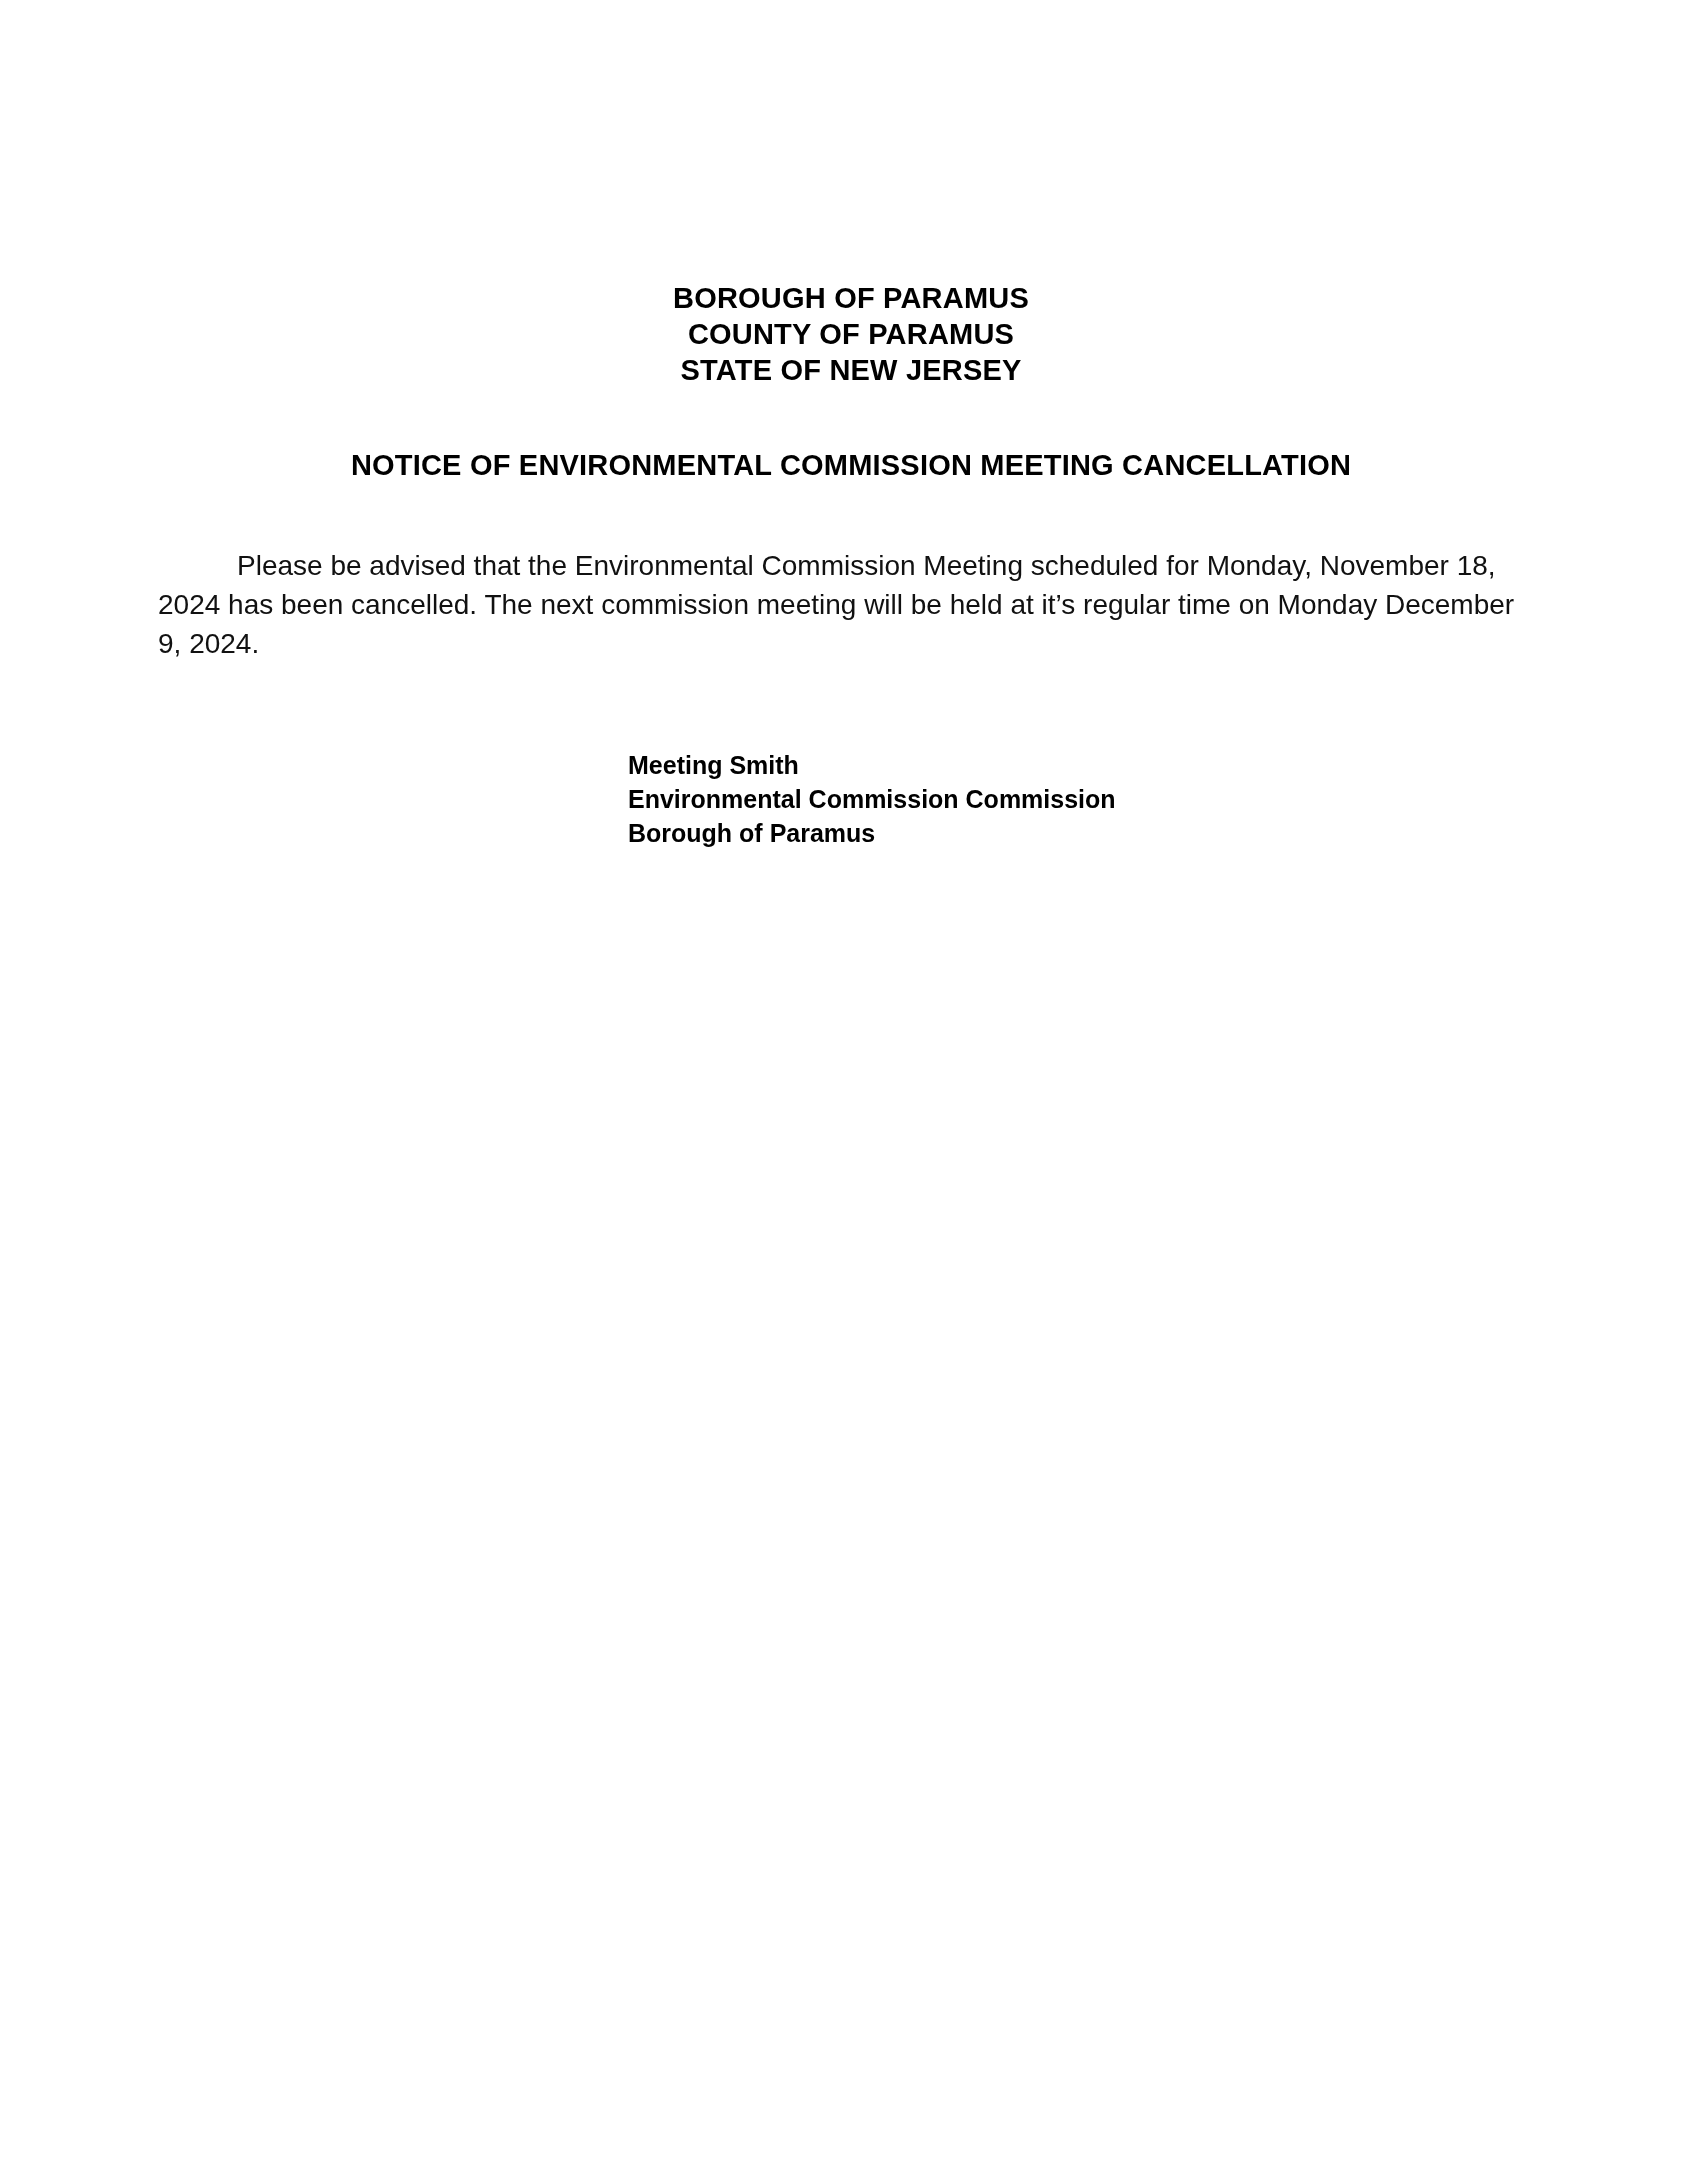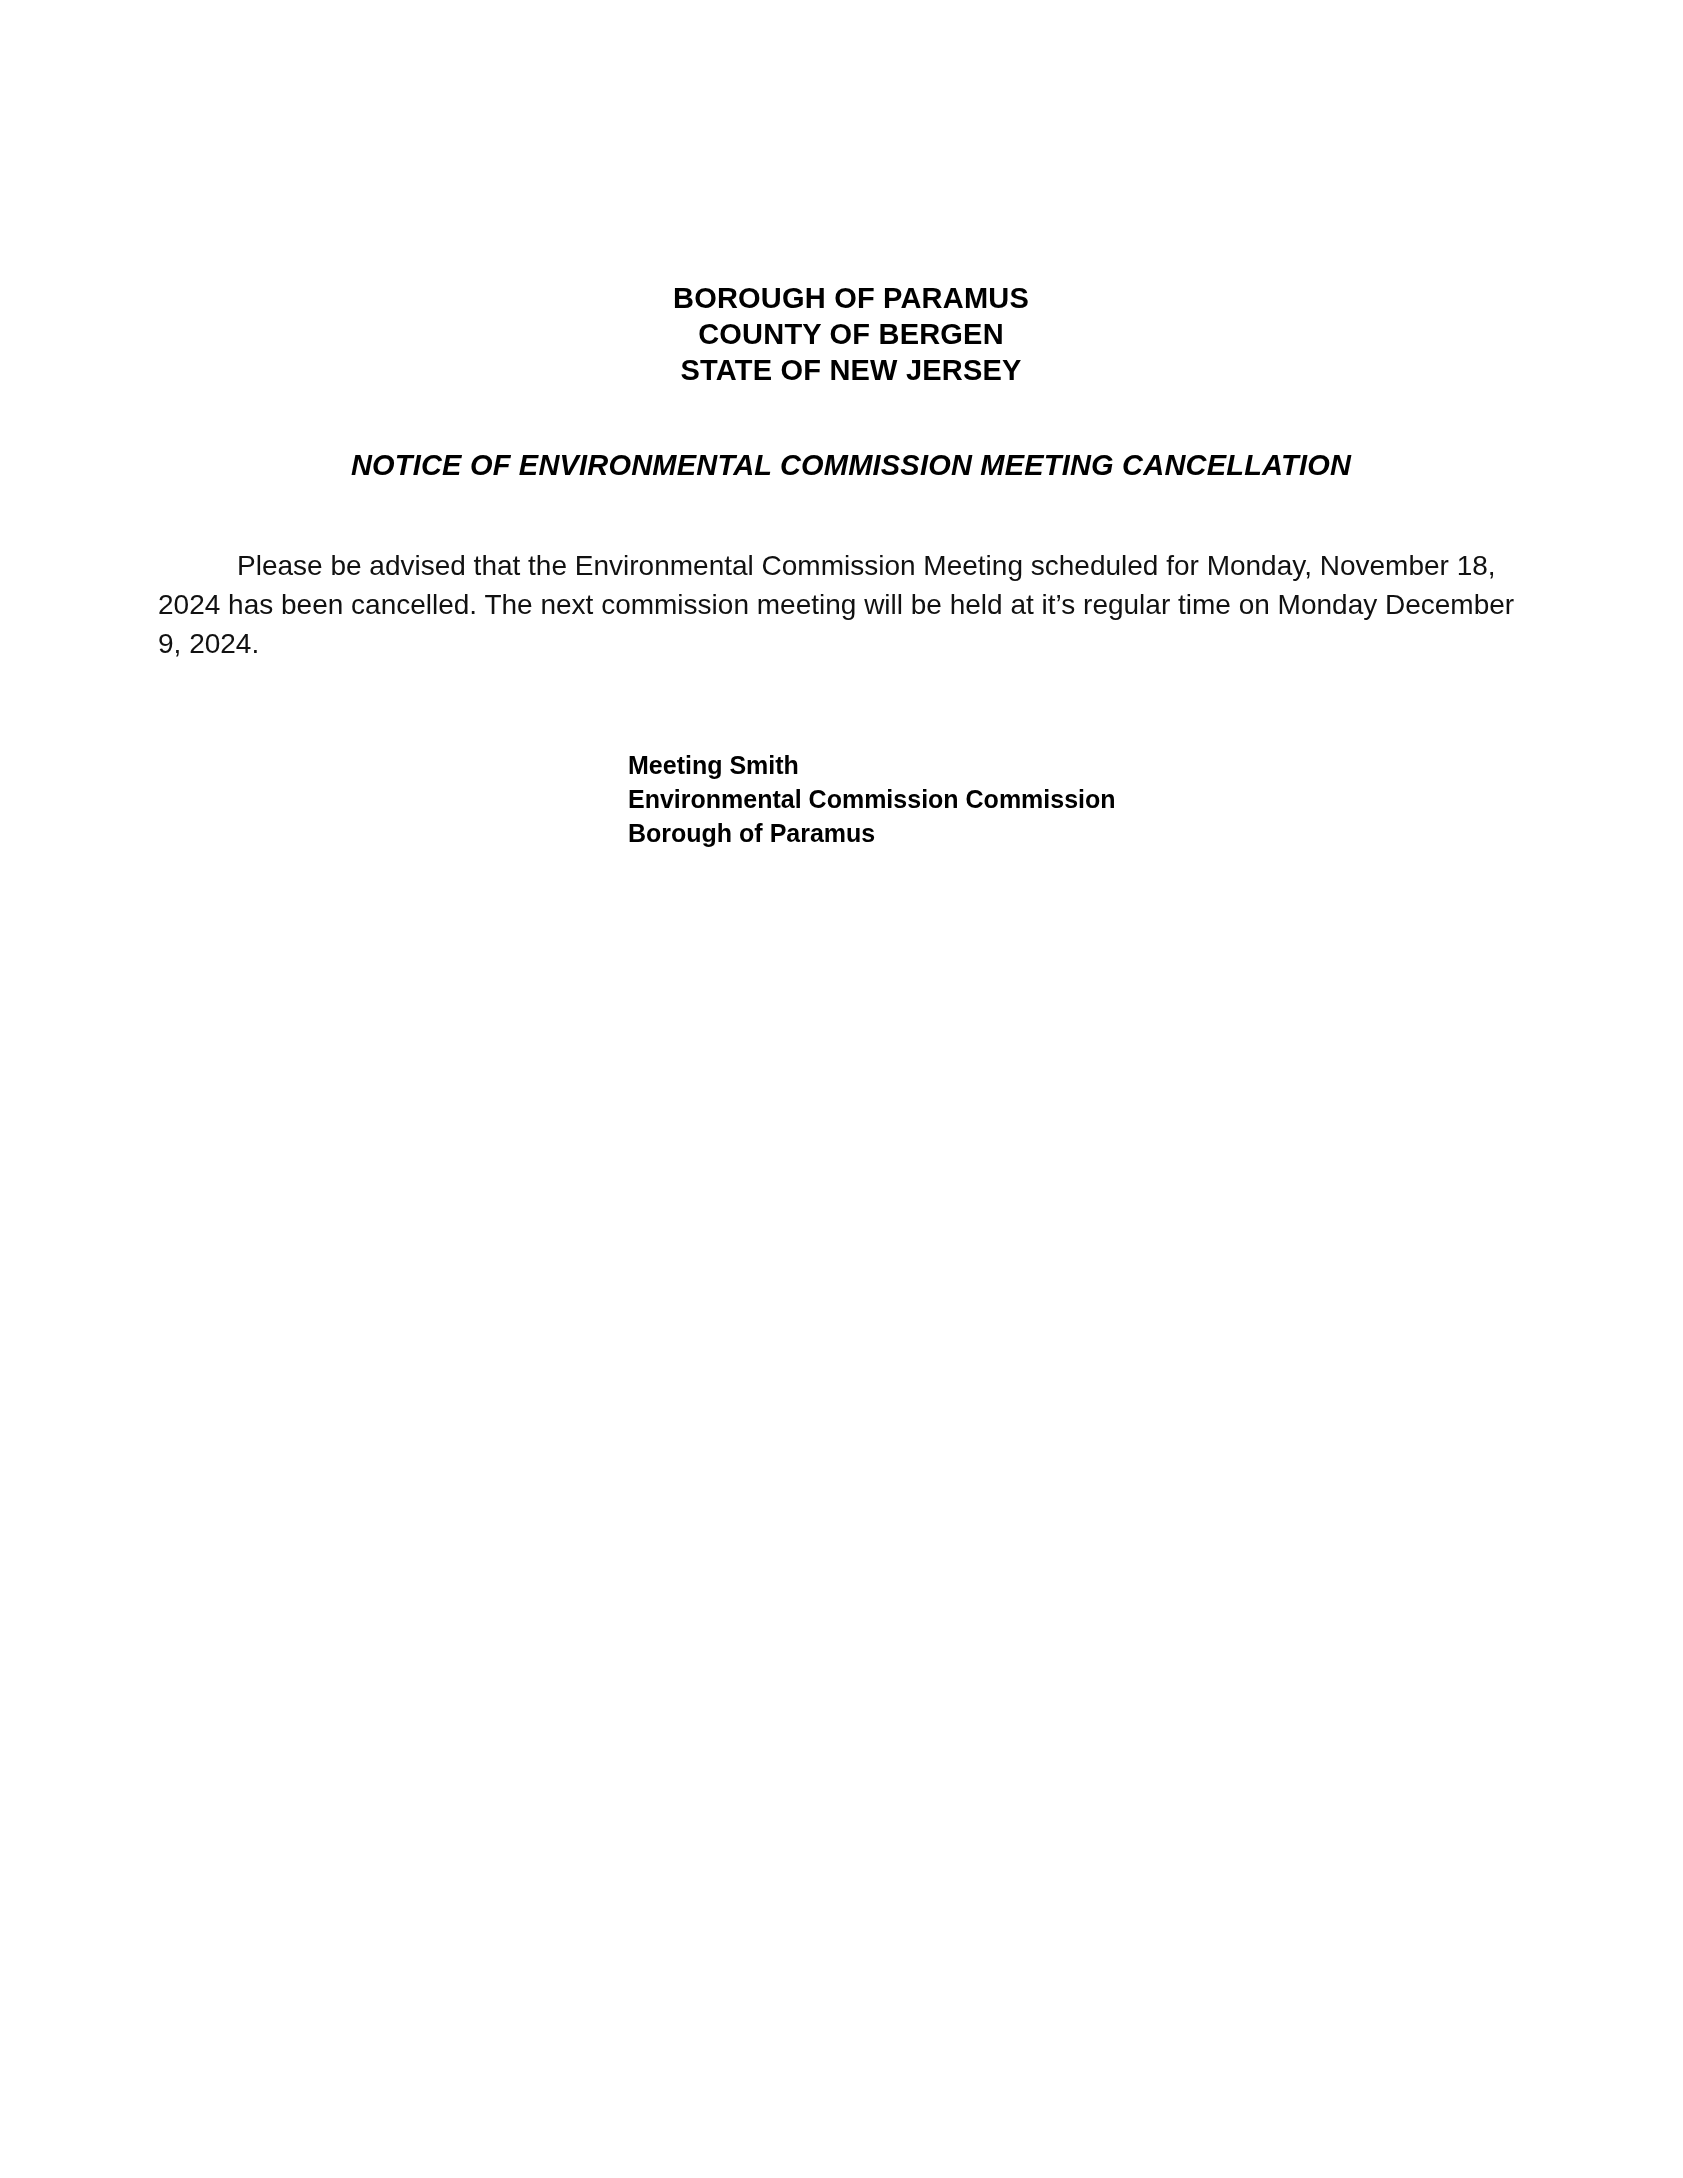--- a/index.html
+++ b/index.html
@@ -38,21 +38,20 @@
     display: block;
     white-space: pre;
   }
   .notice-title {
     text-align: center;
     font-weight: bold;
     font-size: 29px;
     line-height: 36px;
     margin-top: 59px;
     letter-spacing: 0.2px;
-    font-style: italic;
   }
   .body-paragraph {
     margin-top: 63px;
     font-size: 28px;
     line-height: 39px;
     text-align: left;
     text-indent: 79px;
     color: #111111;
   }
   .signature-block {
@@ -68,21 +67,21 @@
   }
 </style>
 </head>
 <body>
 
 <div class="page">
   <div class="content">
 
     <div class="heading-block">
       <span class="heading-line">BOROUGH OF PARAMUS</span>
-      <span class="heading-line">COUNTY OF BERGEN</span>
+      <span class="heading-line">COUNTY OF PARAMUS</span>
       <span class="heading-line">STATE OF NEW JERSEY</span>
     </div>
 
     <div class="notice-title">NOTICE OF ENVIRONMENTAL COMMISSION MEETING CANCELLATION</div>
 
     <p class="body-paragraph">Please be advised that the Environmental Commission Meeting scheduled for Monday, November 18, 2024 has been cancelled.  The next commission meeting will be held at it’s regular time on Monday December 9, 2024.</p>
 
     <div class="signature-block">
       <span class="signature-line">Meeting Smith</span>
       <span class="signature-line">Environmental Commission Commission</span>

